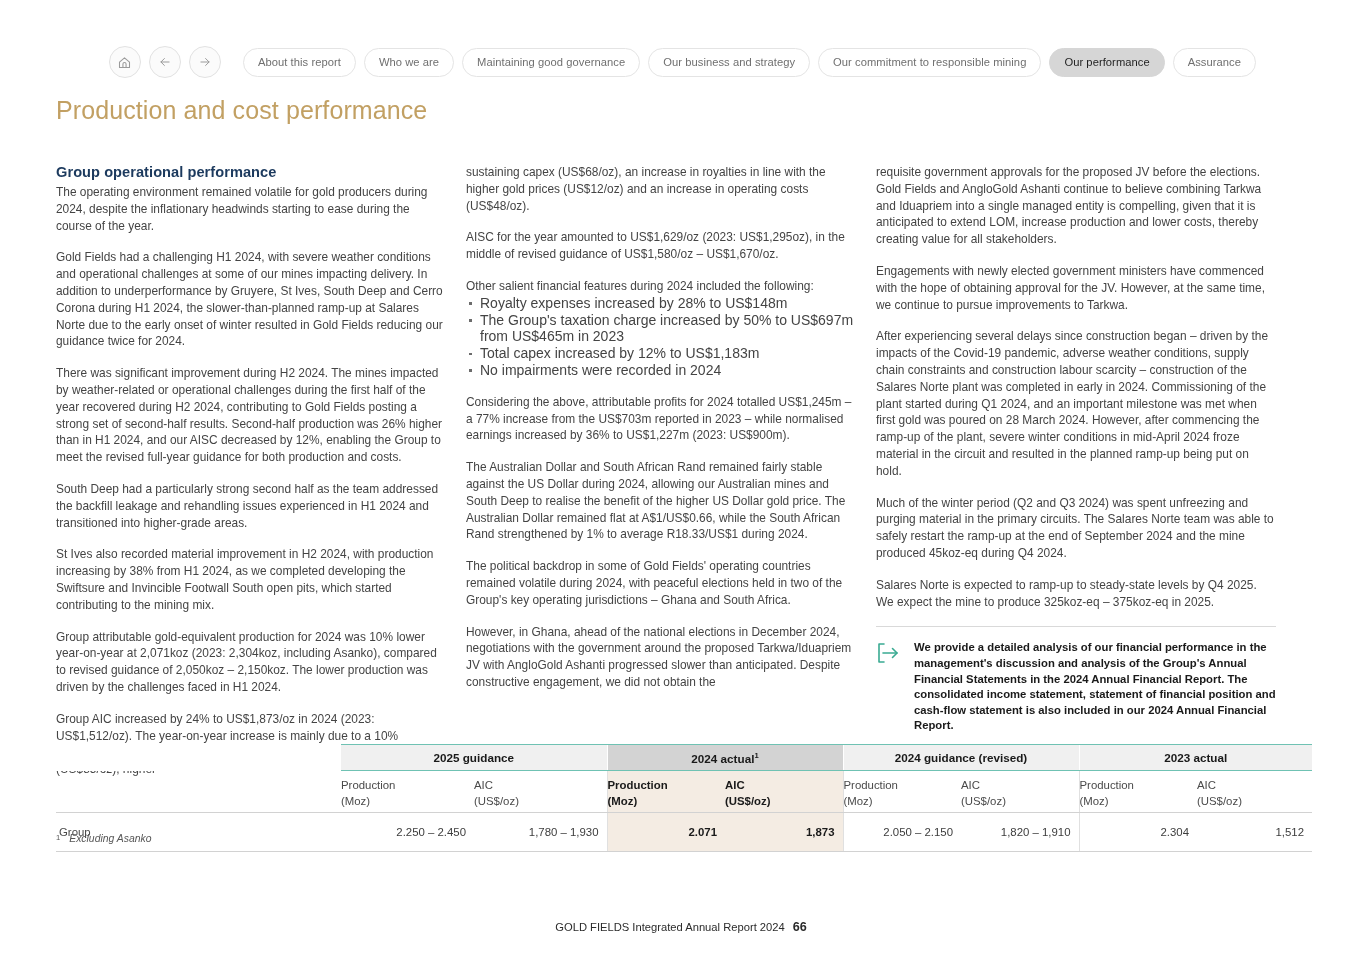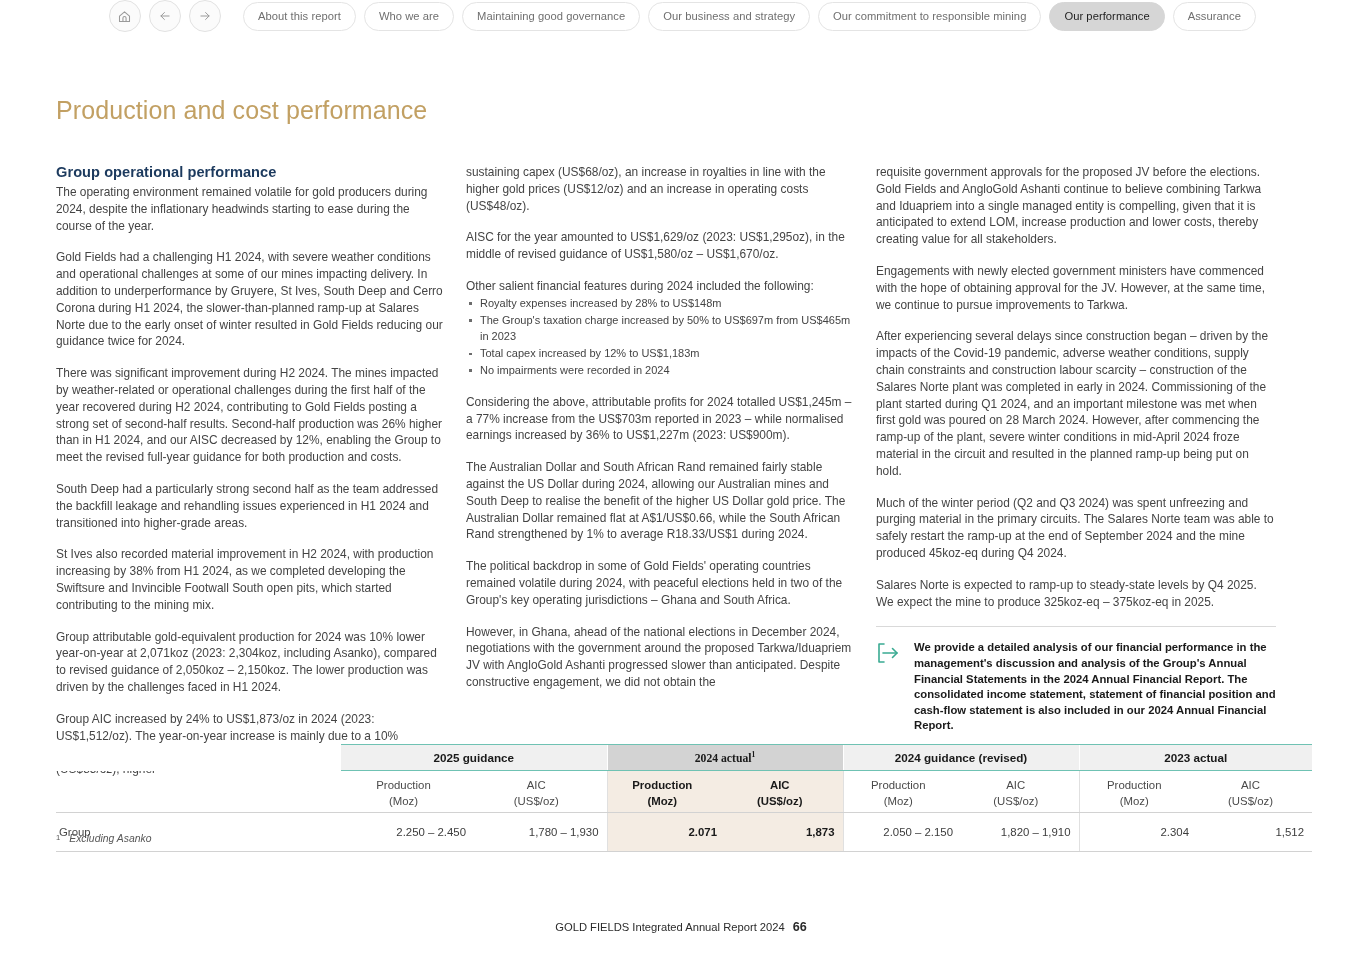--- a/index.html
+++ b/index.html
@@ -14,21 +14,21 @@
     position: relative;
     overflow: hidden;
   }
 
   
   .topnav {
     position: absolute;
     left: 0; top: 0;
     width: 1365px; height: 78px;
     display: flex;
-    align-items: flex-start;
+    align-items: flex-end;
     justify-content: center;
   }
   .nav-inner {
     display: flex;
     align-items: center;
     gap: 8px;
   }
   .nav-circle {
     width: 32px; height: 32px;
     border-radius: 50%;
@@ -98,21 +98,21 @@
   }
   p.body:last-child { margin-bottom: 0; }
 
   ul.bullets {
     margin: 0 0 15px 0;
     padding: 0 0 0 14px;
     list-style: none;
   }
   ul.bullets li {
     position: relative;
-    font-size: 11px;
+    font-size: 14px;
     line-height: 16.8px;
     color: #444444;
     margin: 0 0 0 0;
     padding-left: 0;
   }
   ul.bullets li::before {
     content: "";
     position: absolute;
     left: -11px; top: 7.5px;
     width: 2.6px; height: 2.6px;
@@ -154,29 +154,29 @@
     font-weight: bold;
     color: #1a1a1a;
     font-size: 11.7px;
     vertical-align: middle;
   }
   .tbl .hdr-row td.blank {
     background: #ffffff;
     border-top: none;
     border-bottom: none;
   }
-  .tbl .hdr-row td.hl { background: #d3d3d3; font-family: Liberation Serif, serif; }
+  .tbl .hdr-row td.hl { background: #d3d3d3; }
   .tbl .hdr-row td.sep { border-left: 1px solid #ffffff; }
 
   .tbl .sub-row td {
     height: 42px;
     vertical-align: top;
     padding-top: 7px;
     padding-right: 8px;
-    text-align: center;
+    text-align: left;
     color: #4a4a4a;
     line-height: 15.5px;
     border-bottom: 1px solid #d2d2d2;
   }
   .tbl .sub-row td.blank { border-bottom: 1px solid #d2d2d2; }
   .tbl .sub-row td.hl {
     background: #f4ece3;
     font-weight: bold;
     color: #1a1a1a;
   }

